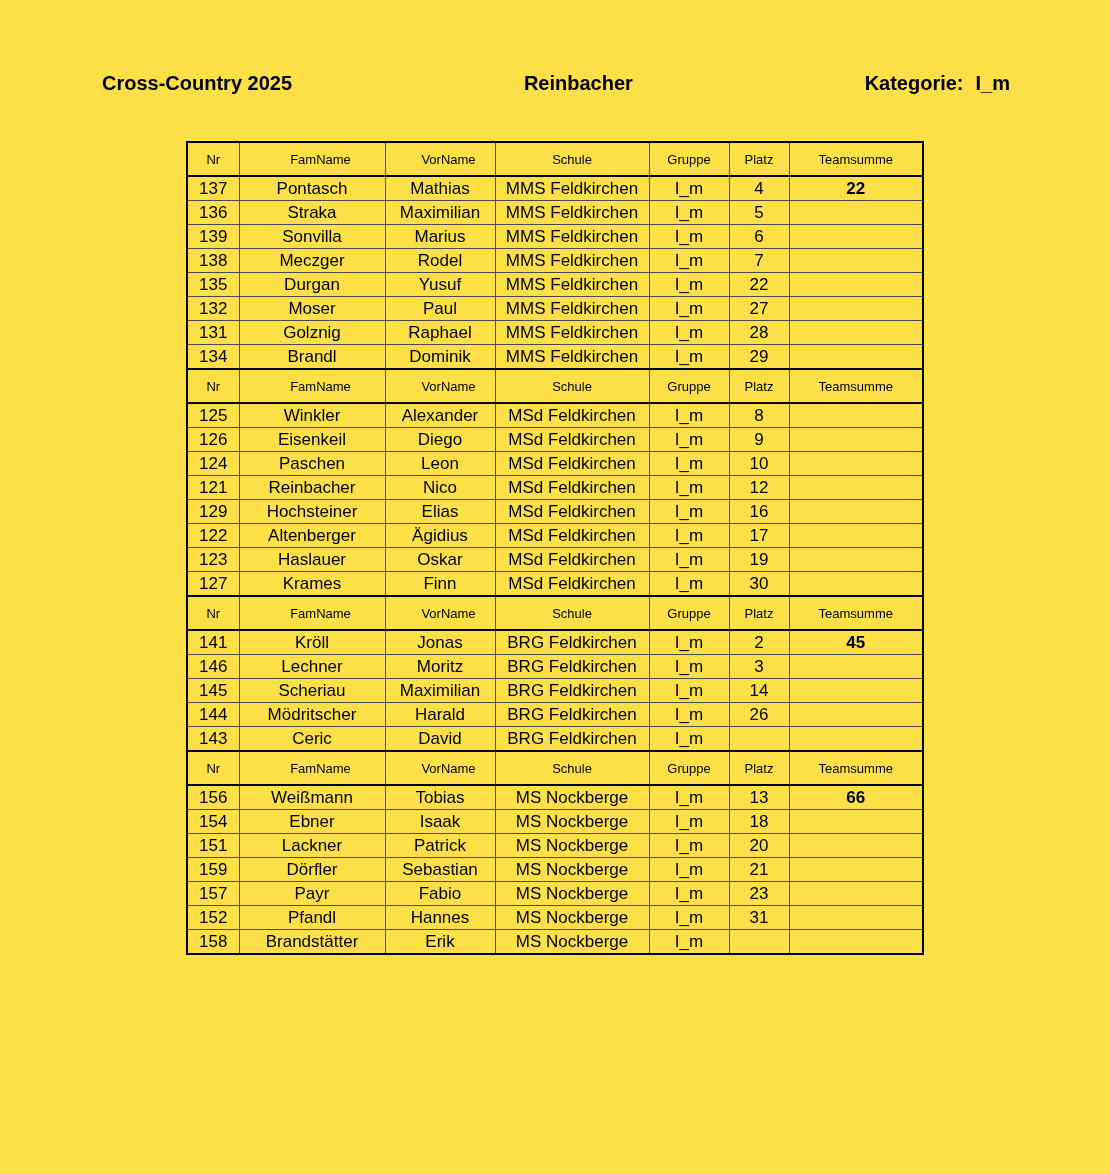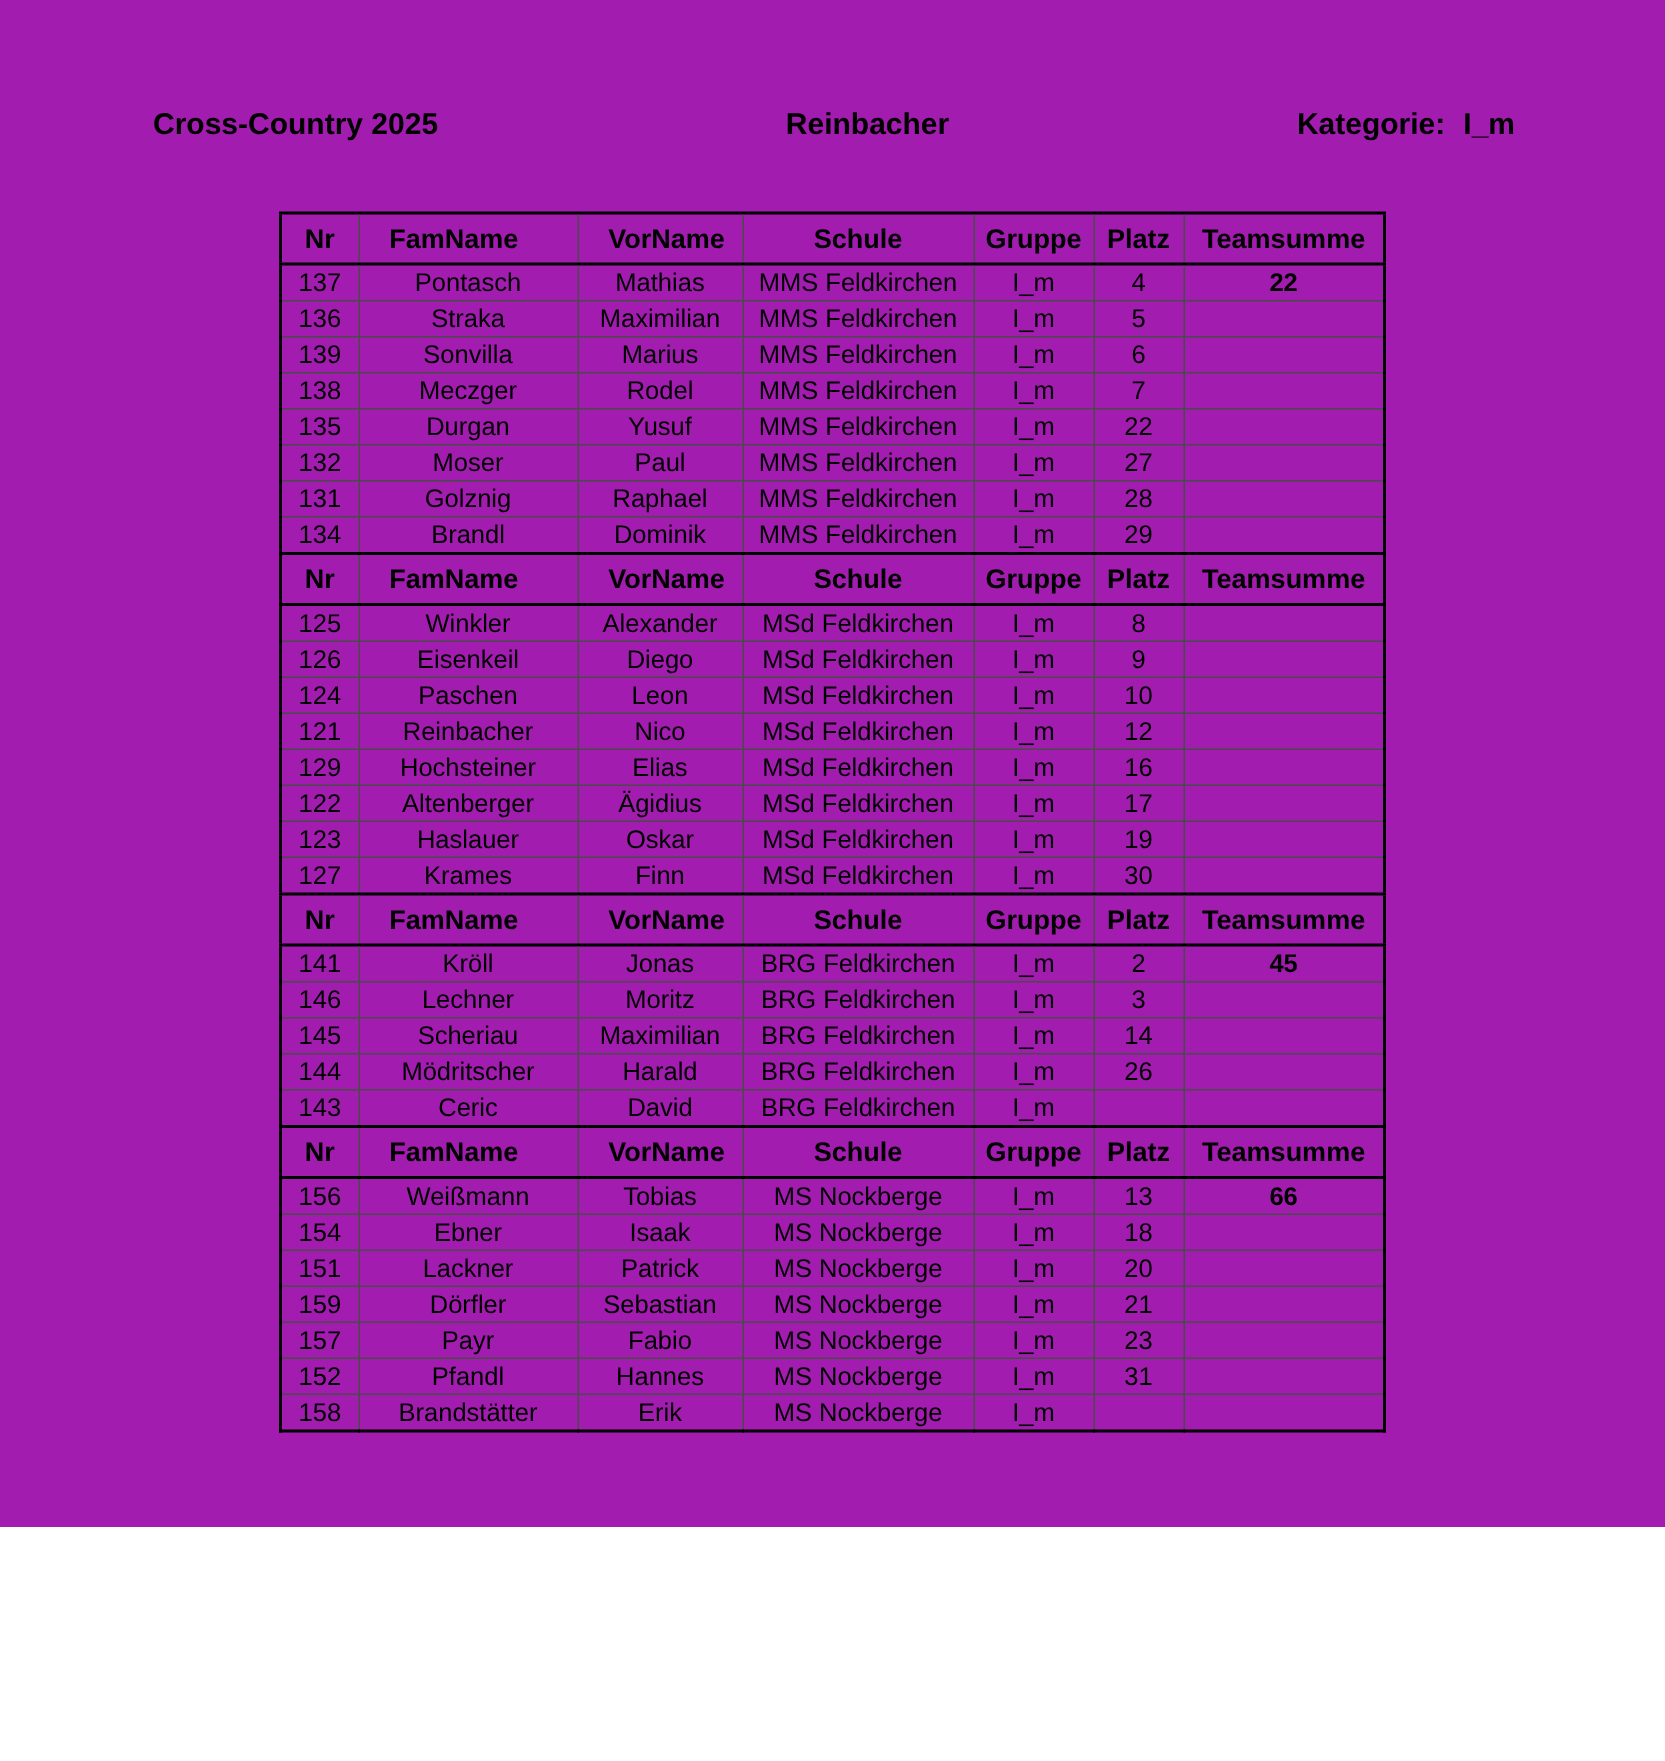--- a/index.html
+++ b/index.html
@@ -5,22 +5,22 @@
   html, body {
     margin: 0;
     padding: 0;
     background: #ffffff;
     color: #000000;
     font-family: "Liberation Sans", sans-serif;
   }
   .page {
     position: relative;
     width: 1110px;
-    height: 1018px;
-    background: #a21caf;
+    height: 1174px;
+    background: #fde047;
     overflow: hidden;
   }
   .page-header {
     display: flex;
     justify-content: space-between;
     align-items: baseline;
     padding: 72px 100px 0 102px;
     font-weight: bold;
     font-size: 20px;
     line-height: 23px;
@@ -35,25 +35,25 @@
     border: 2px solid #000000;
   }
   th, td {
     border: 1px solid #4a4a4a;
     white-space: nowrap;
     overflow: hidden;
     padding: 0 3px;
   }
   th {
     height: 32px;
-    font-size: 18px;
-    font-weight: bold;
+    font-size: 13px;
+    font-weight: normal;
     text-align: center;
   }
-  th.left { text-align: left; padding-left: 20px; }
+  th.left { text-align: center; padding-left: 20px; }
   td {
     height: 23px;
     font-size: 17px;
     text-align: center;
   }
   tr.section-header th {
     border-top: 2px solid #000000;
     border-bottom: 2px solid #000000;
   }
   td.teamsumme { font-weight: bold; }

